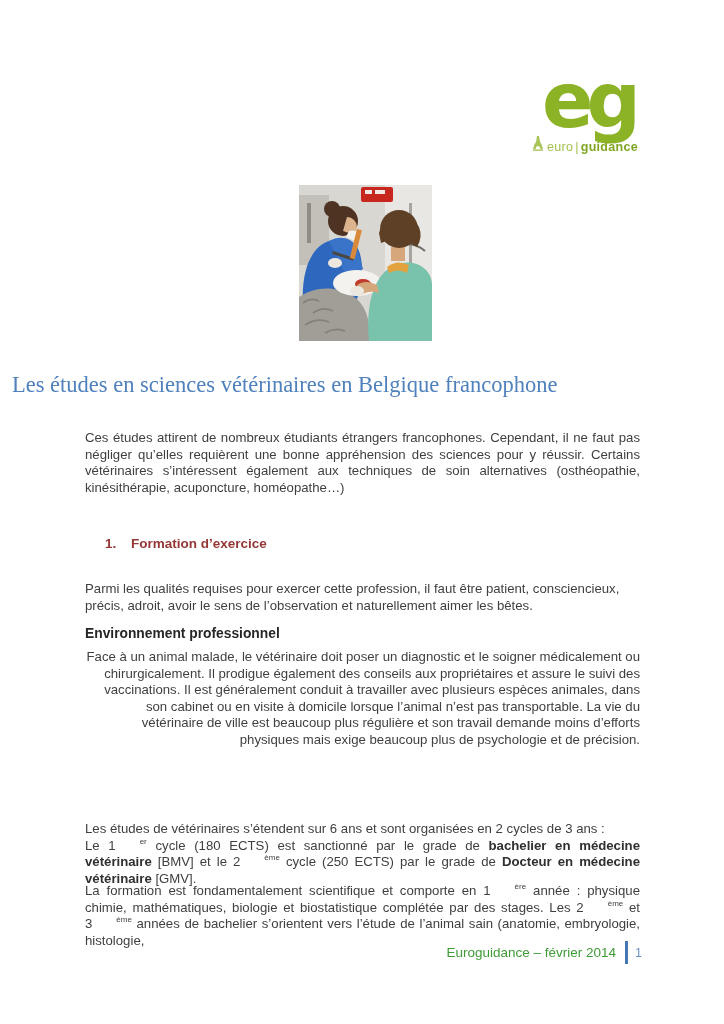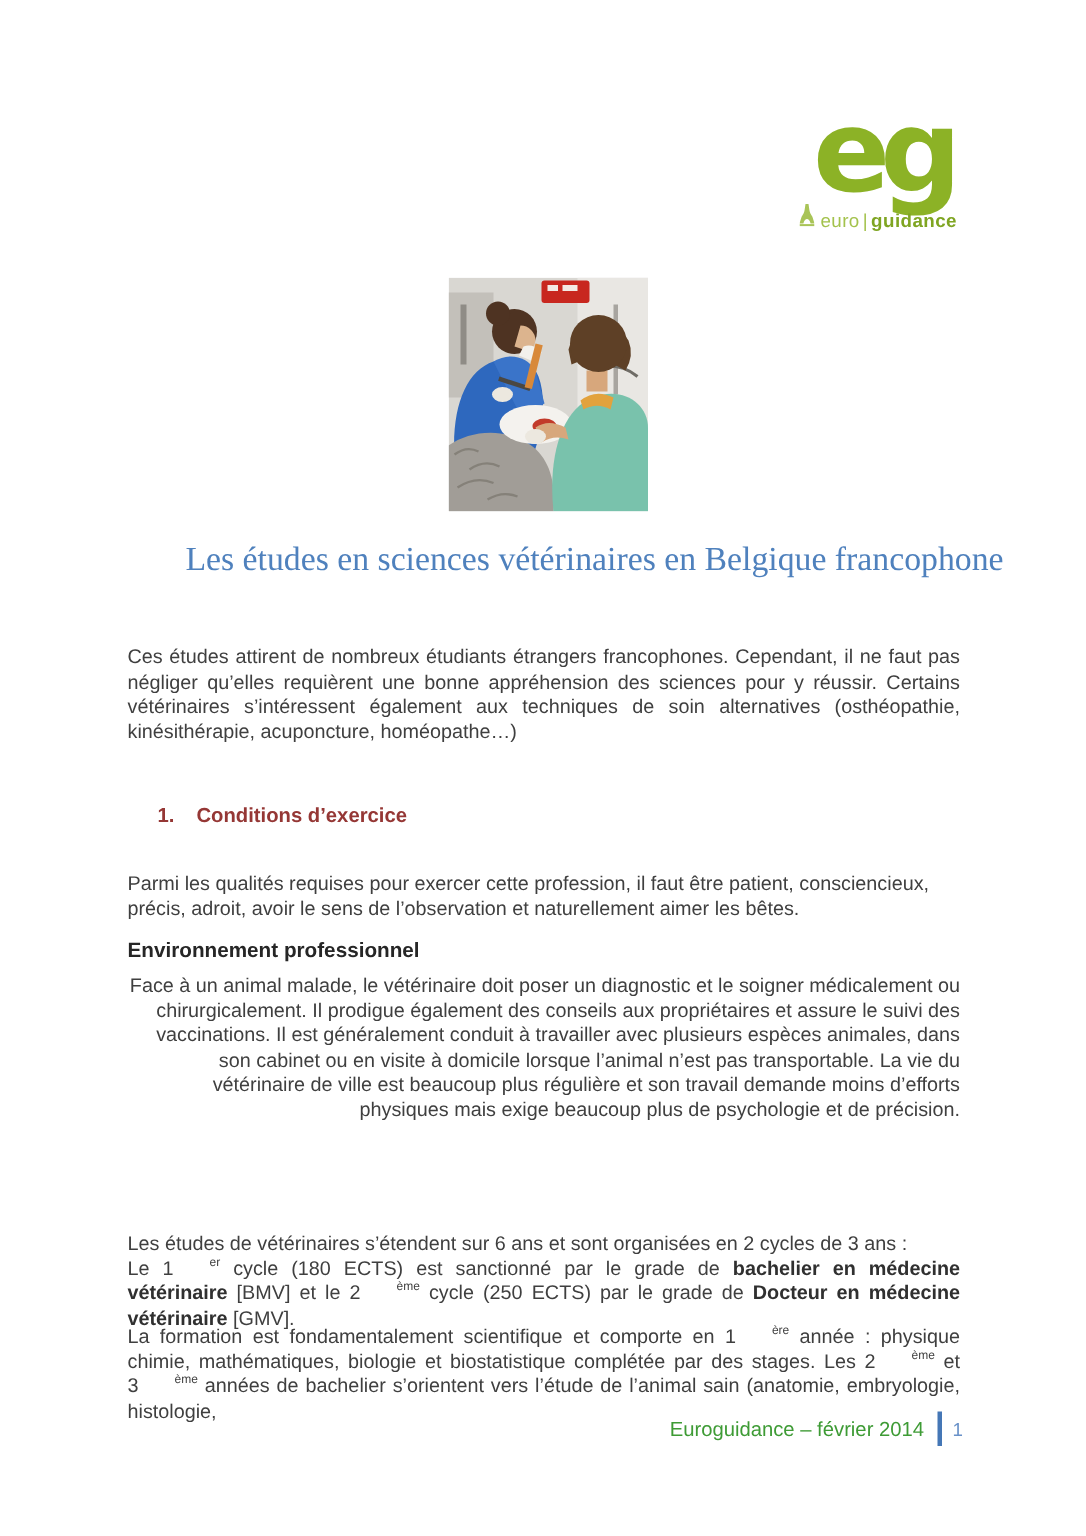--- a/index.html
+++ b/index.html
@@ -35,26 +35,26 @@
   .logo-tagline .tl-guidance{color:#7fa522;font-weight:bold;}
   .tower-icon{margin-right:4px;display:inline-block;}
   
   .photo{
     position:absolute;top:185px;left:299px;width:133px;height:156px;
     overflow:hidden;
   }
   
   .doc-title{
     position:absolute;top:360px;left:0;width:669px;
-    text-align:right;
+    text-align:left;
     font-family:"Liberation Serif", serif;
     font-weight:normal;
     font-size:22.5px;
     color:#4f81bd;
-    margin:0;
+    margin:12px;
   }
   
   .tb{position:absolute;left:85px;width:555px;font-size:13.2px;line-height:16.6px;margin:0;}
   .just{text-align:justify;}
   .intro{top:430px;}
   .sec-heading{
     font-weight:bold;color:#953735;font-size:13.5px;
     padding-left:20px;
   }
   .sec-heading .sec-num{display:inline-block;min-width:13px;margin-right:13px;}
@@ -145,21 +145,21 @@
       <path d="M78 100 C70 96 64 96 58 100 l4 10 c6 -4 12 -4 18 -2 Z" fill="#d7a77c"></path>
       <ellipse cx="58" cy="106" rx="7" ry="5" fill="#ece8df"></ellipse>
     </svg>
   </div>
 
   <h1 class="doc-title">Les études en sciences vétérinaires en Belgique francophone</h1>
 
   <p class="tb just intro">Ces études attirent de nombreux étudiants étrangers francophones. Cependant, il ne faut pas négliger qu’elles requièrent une bonne appréhension des sciences pour y réussir. Certains vétérinaires s’intéressent également aux techniques de soin alternatives (osthéopathie, kinésithérapie, acuponcture, homéopathe…)</p>
 
   <div class="tb sec-heading h-sec1">
-    <span class="sec-num">1.</span><span>Conditions d’exercice</span>
+    <span class="sec-num">1.</span><span>Formation d’exercice</span>
   </div>
 
   <p class="tb p-qualities">Parmi les qualités requises pour exercer cette profession, il faut être patient, consciencieux, précis, adroit, avoir le sens de l’observation et naturellement aimer les bêtes.</p>
 
   <div class="tb sub-heading">Environnement professionnel</div>
 
   <p class="tb p-environment">Face à un animal malade, le vétérinaire doit poser un diagnostic et le soigner médicalement ou chirurgicalement. Il prodigue également des conseils aux propriétaires et assure le suivi des vaccinations. Il est généralement conduit à travailler avec plusieurs espèces animales, dans son cabinet ou en visite à domicile lorsque l’animal n’est pas transportable. La vie du vétérinaire de ville est beaucoup plus régulière et son travail demande moins d’efforts physiques mais exige beaucoup plus de psychologie et de précision.</p>
 
 
   <div class="tb p-formation1">

